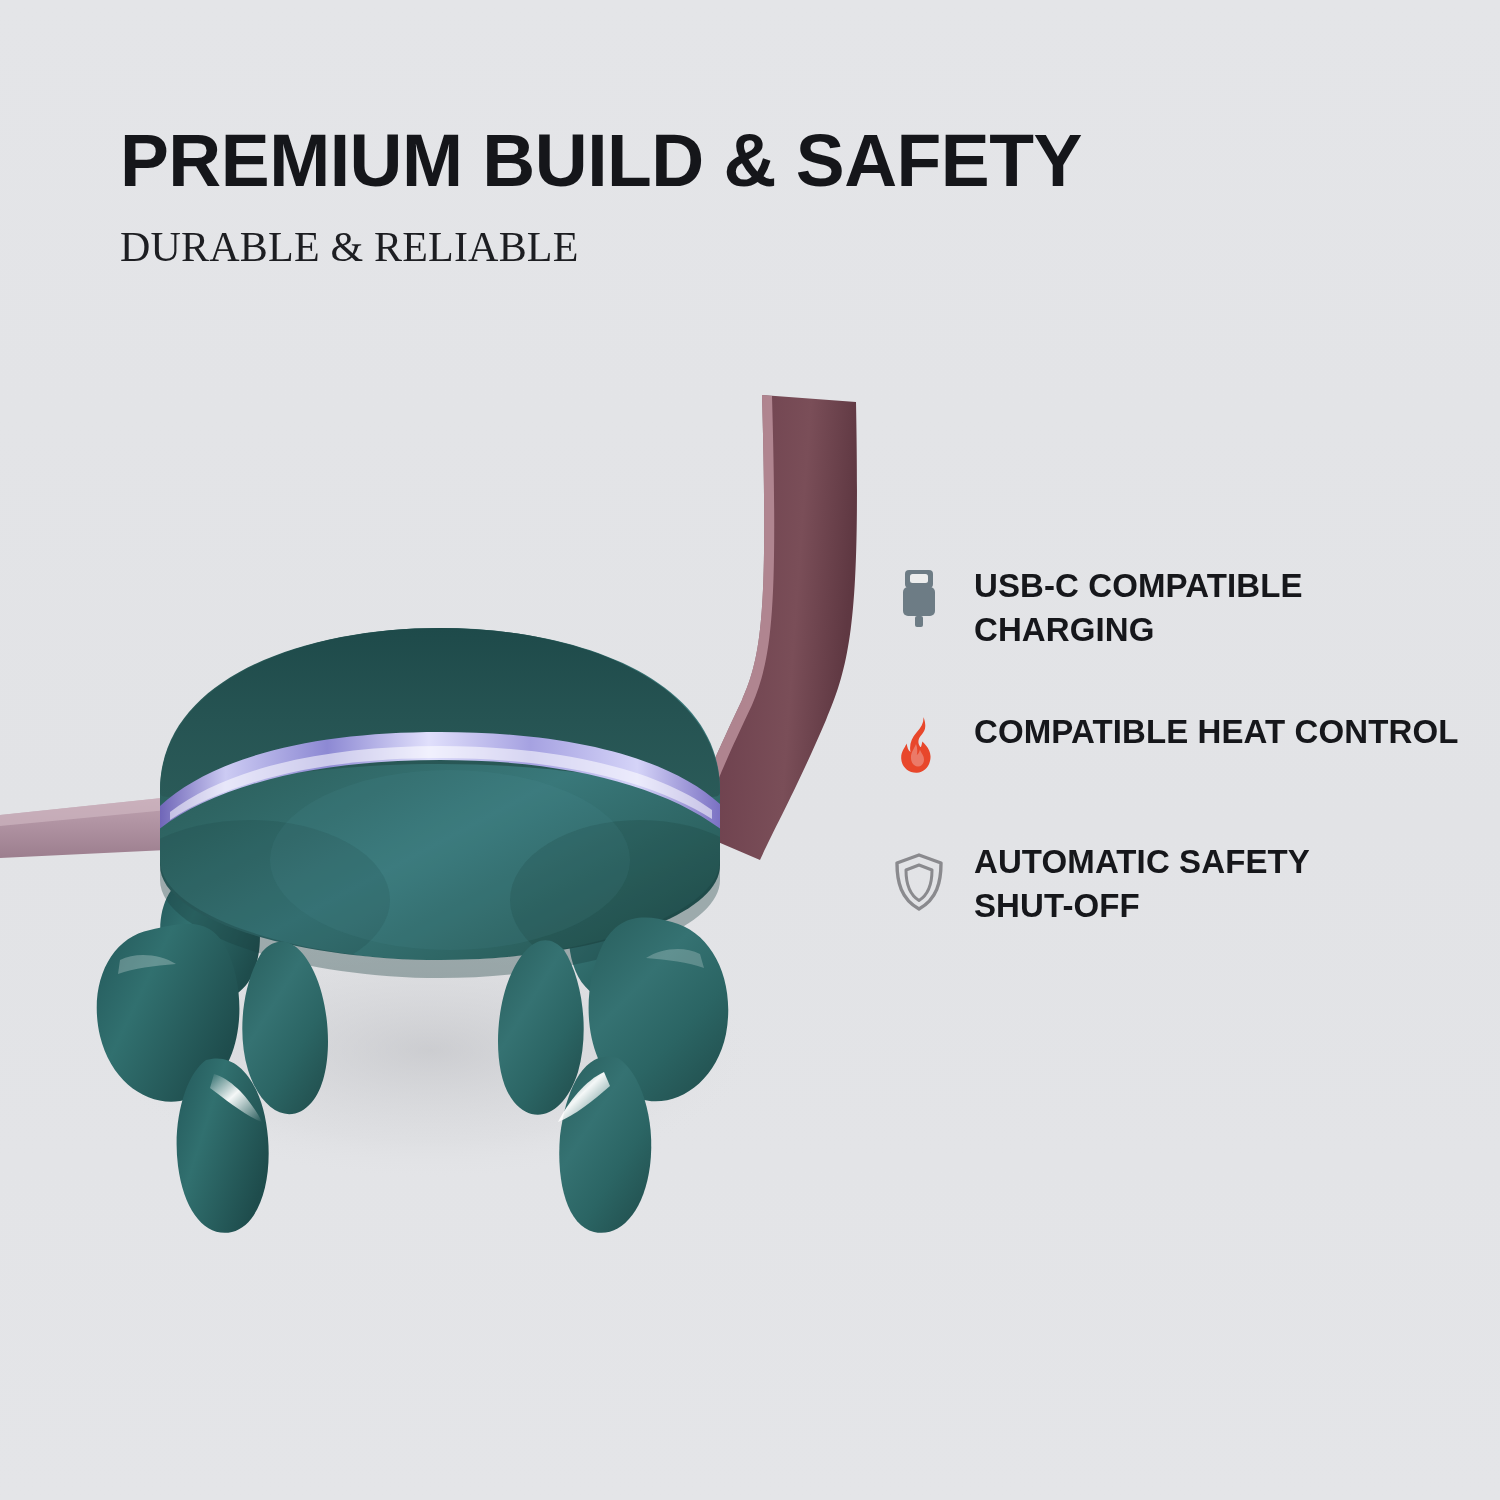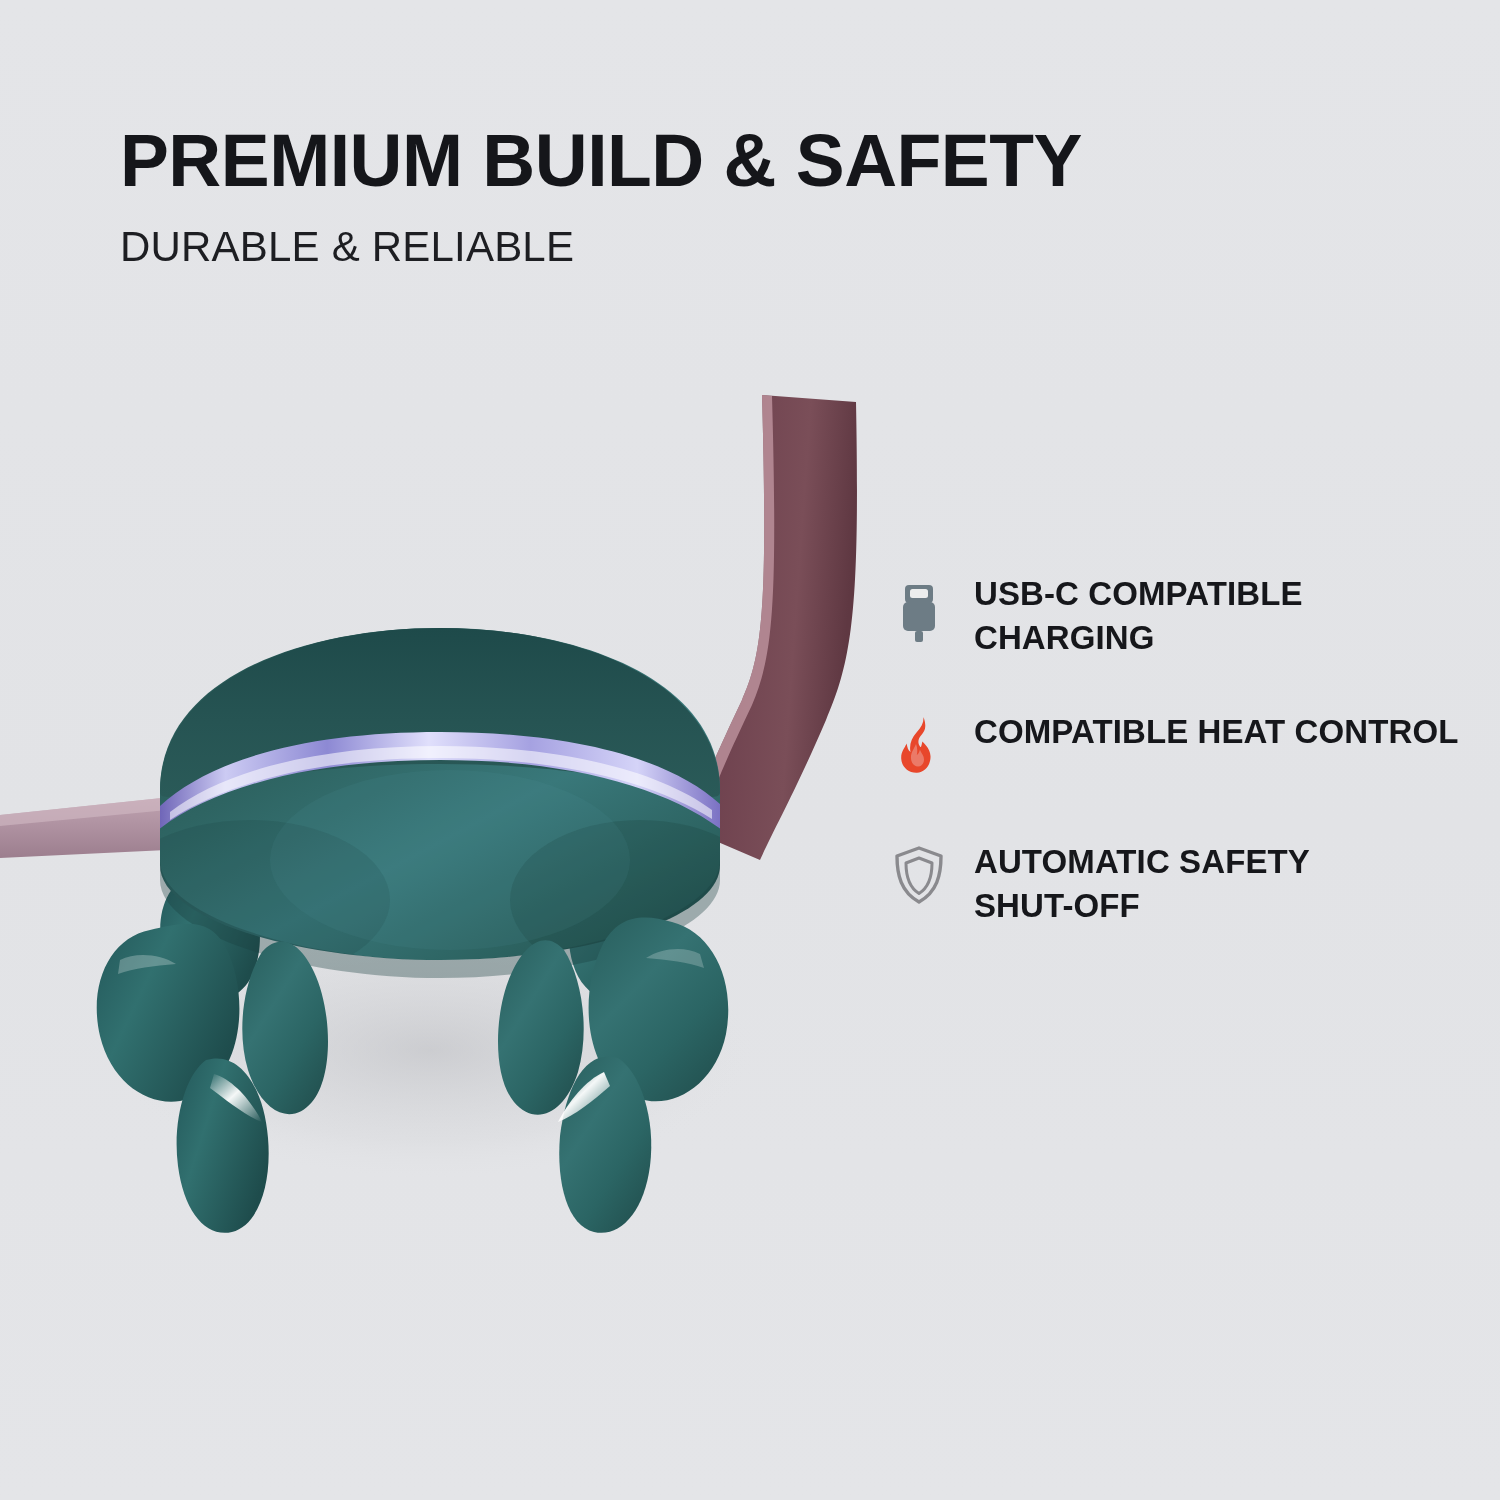--- a/index.html
+++ b/index.html
@@ -39,20 +39,21 @@
     transform-origin: left center;
   }
   #subtitle {
     margin-top: 28px;
     font-size: 42px;
     font-weight: normal;
     color: #1d1e22;
     letter-spacing: 0.2px;
     line-height: 1.0;
     white-space: nowrap;
+    font-family: Liberation Serif, serif;
   }
 
   
   #product-stage {
     position: absolute;
     left: 0px;
     top: 360px;
     width: 880px;
     height: 900px;
   }
@@ -83,23 +84,23 @@
   .feature-label {
     margin-left: 20px;
     font-size: 33px;
     font-weight: bold;
     color: #16171b;
     line-height: 1.32;
     letter-spacing: 0.1px;
     padding-top: 4px;
     white-space: pre-line;
   }
-  #feature-0 { top: 12px; align-items: center; }
+  #feature-0 { top: 4px; }
   #feature-1 { top: 150px; }
-  #feature-2 { top: 280px; }
+  #feature-2 { top: 280px; align-items: center; }
   .feature-row { position: absolute; left: 0; width: 600px; }
 </style>
 </head>
 <body>
 
 <div id="page">
 
   <div id="header">
     <div id="title">PREMIUM BUILD &amp; SAFETY</div>
     <div id="subtitle">DURABLE &amp; RELIABLE</div>

